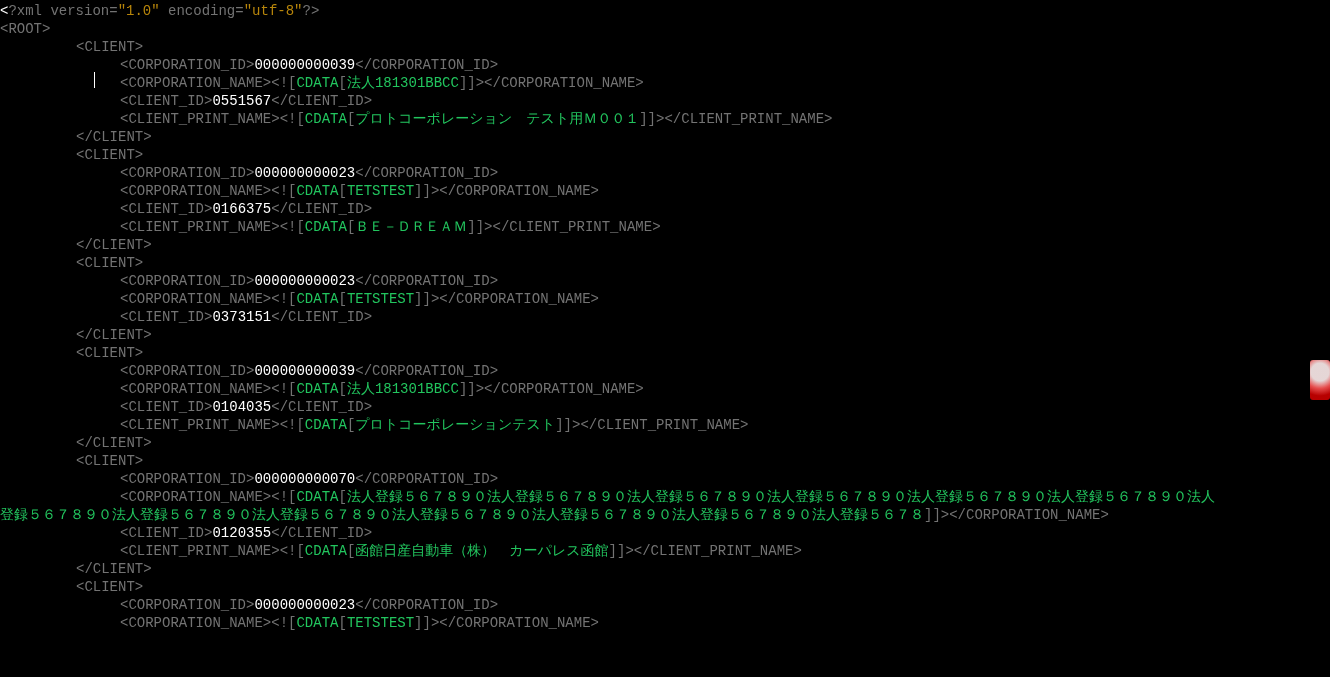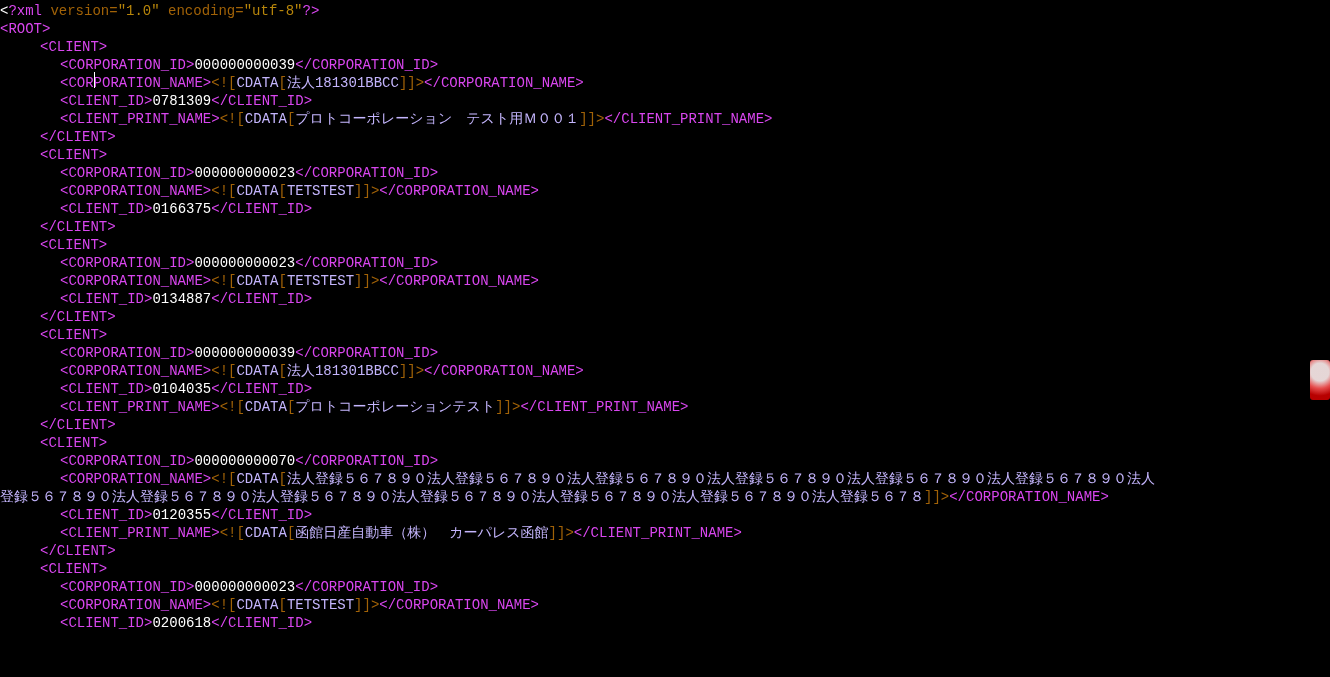--- a/index.html
+++ b/index.html
@@ -10,37 +10,37 @@
     line-height: 18px;
     margin: 0;
     padding: 0;
     white-space: nowrap;
     overflow-x: hidden;
   }
   .editor {
     padding-top: 2px;
     position: relative;
   }
-  .s-cyan { color: #d946ef; }
-  .s-green { color: #a16207; margin-top: 20px; }
-  .s-red { color: #c4b5fd; }
+  .s-cyan { color: #737373; }
+  .s-green { color: #737373; margin-top: 20px; }
+  .s-red { color: #22c55e; }
   .s-white { color: #ffffff; }
   .s-darkyellow { color: #b8860b; }
   .cursor {
     position: absolute;
     top: 72px;
     left: 94px;
     width: 1px;
     height: 16px;
     border-left: 1px solid #ffffff;
   }
   .lines span { white-space: pre; }
   .line { display: block; }
-  .i1 { padding-left: 40px; }
-  .i2 { padding-left: 60px; }
+  .i1 { padding-left: 76px; }
+  .i2 { padding-left: 120px; }
   .scroll-icon {
     position: absolute;
     right: 0;
     top: 360px;
     width: 20px;
     height: 40px;
     background: radial-gradient(circle at 50% 30%, #ffeeee 30%, #ff5555 55%, #cc0000 80%);
     border-radius: 3px;
     opacity: 0.9;
   }
@@ -53,50 +53,50 @@
 <div class="scroll-icon"></div>
 <div class="lines">
 
 <span class="line"><span class="s-white">&lt;</span><span class="s-cyan">?xml</span><span class="s-green"> version=</span><span class="s-darkyellow">"1.0"</span><span class="s-green"> encoding=</span><span class="s-darkyellow">"utf-8"</span><span class="s-cyan">?&gt;</span></span>
 
 <span class="line"><span class="s-cyan">&lt;ROOT&gt;</span></span>
 
 <span class="line i1"><span class="s-cyan">&lt;CLIENT&gt;</span></span>
 <span class="line i2"><span class="s-cyan">&lt;CORPORATION_ID&gt;</span><span class="s-white">000000000039</span><span class="s-cyan">&lt;/CORPORATION_ID&gt;</span></span>
 <span class="line i2"><span class="s-cyan">&lt;CORPORATION_NAME&gt;</span><span class="s-green">&lt;![</span><span class="s-red">CDATA</span><span class="s-green">[</span><span class="s-red">法人181301BBCC</span><span class="s-green">]]&gt;</span><span class="s-cyan">&lt;/CORPORATION_NAME&gt;</span></span>
-<span class="line i2"><span class="s-cyan">&lt;CLIENT_ID&gt;</span><span class="s-white">0781309</span><span class="s-cyan">&lt;/CLIENT_ID&gt;</span></span>
+<span class="line i2"><span class="s-cyan">&lt;CLIENT_ID&gt;</span><span class="s-white">0551567</span><span class="s-cyan">&lt;/CLIENT_ID&gt;</span></span>
 <span class="line i2"><span class="s-cyan">&lt;CLIENT_PRINT_NAME&gt;</span><span class="s-green">&lt;![</span><span class="s-red">CDATA</span><span class="s-green">[</span><span class="s-red">プロトコーポレーション　テスト用Ｍ００１</span><span class="s-green">]]&gt;</span><span class="s-cyan">&lt;/CLIENT_PRINT_NAME&gt;</span></span>
 <span class="line i1"><span class="s-cyan">&lt;/CLIENT&gt;</span></span>
 
 <span class="line i1"><span class="s-cyan">&lt;CLIENT&gt;</span></span>
 <span class="line i2"><span class="s-cyan">&lt;CORPORATION_ID&gt;</span><span class="s-white">000000000023</span><span class="s-cyan">&lt;/CORPORATION_ID&gt;</span></span>
 <span class="line i2"><span class="s-cyan">&lt;CORPORATION_NAME&gt;</span><span class="s-green">&lt;![</span><span class="s-red">CDATA</span><span class="s-green">[</span><span class="s-red">TETSTEST</span><span class="s-green">]]&gt;</span><span class="s-cyan">&lt;/CORPORATION_NAME&gt;</span></span>
 <span class="line i2"><span class="s-cyan">&lt;CLIENT_ID&gt;</span><span class="s-white">0166375</span><span class="s-cyan">&lt;/CLIENT_ID&gt;</span></span>
+<span class="line i2"><span class="s-cyan">&lt;CLIENT_PRINT_NAME&gt;</span><span class="s-green">&lt;![</span><span class="s-red">CDATA</span><span class="s-green">[</span><span class="s-red">ＢＥ－ＤＲＥＡＭ</span><span class="s-green">]]&gt;</span><span class="s-cyan">&lt;/CLIENT_PRINT_NAME&gt;</span></span>
 <span class="line i1"><span class="s-cyan">&lt;/CLIENT&gt;</span></span>
 
 <span class="line i1"><span class="s-cyan">&lt;CLIENT&gt;</span></span>
 <span class="line i2"><span class="s-cyan">&lt;CORPORATION_ID&gt;</span><span class="s-white">000000000023</span><span class="s-cyan">&lt;/CORPORATION_ID&gt;</span></span>
 <span class="line i2"><span class="s-cyan">&lt;CORPORATION_NAME&gt;</span><span class="s-green">&lt;![</span><span class="s-red">CDATA</span><span class="s-green">[</span><span class="s-red">TETSTEST</span><span class="s-green">]]&gt;</span><span class="s-cyan">&lt;/CORPORATION_NAME&gt;</span></span>
-<span class="line i2"><span class="s-cyan">&lt;CLIENT_ID&gt;</span><span class="s-white">0134887</span><span class="s-cyan">&lt;/CLIENT_ID&gt;</span></span>
+<span class="line i2"><span class="s-cyan">&lt;CLIENT_ID&gt;</span><span class="s-white">0373151</span><span class="s-cyan">&lt;/CLIENT_ID&gt;</span></span>
 <span class="line i1"><span class="s-cyan">&lt;/CLIENT&gt;</span></span>
 
 <span class="line i1"><span class="s-cyan">&lt;CLIENT&gt;</span></span>
 <span class="line i2"><span class="s-cyan">&lt;CORPORATION_ID&gt;</span><span class="s-white">000000000039</span><span class="s-cyan">&lt;/CORPORATION_ID&gt;</span></span>
 <span class="line i2"><span class="s-cyan">&lt;CORPORATION_NAME&gt;</span><span class="s-green">&lt;![</span><span class="s-red">CDATA</span><span class="s-green">[</span><span class="s-red">法人181301BBCC</span><span class="s-green">]]&gt;</span><span class="s-cyan">&lt;/CORPORATION_NAME&gt;</span></span>
 <span class="line i2"><span class="s-cyan">&lt;CLIENT_ID&gt;</span><span class="s-white">0104035</span><span class="s-cyan">&lt;/CLIENT_ID&gt;</span></span>
 <span class="line i2"><span class="s-cyan">&lt;CLIENT_PRINT_NAME&gt;</span><span class="s-green">&lt;![</span><span class="s-red">CDATA</span><span class="s-green">[</span><span class="s-red">プロトコーポレーションテスト</span><span class="s-green">]]&gt;</span><span class="s-cyan">&lt;/CLIENT_PRINT_NAME&gt;</span></span>
 <span class="line i1"><span class="s-cyan">&lt;/CLIENT&gt;</span></span>
 
 <span class="line i1"><span class="s-cyan">&lt;CLIENT&gt;</span></span>
 <span class="line i2"><span class="s-cyan">&lt;CORPORATION_ID&gt;</span><span class="s-white">000000000070</span><span class="s-cyan">&lt;/CORPORATION_ID&gt;</span></span>
 <span class="line i2"><span class="s-cyan">&lt;CORPORATION_NAME&gt;</span><span class="s-green">&lt;![</span><span class="s-red">CDATA</span><span class="s-green">[</span><span class="s-red">法人登録５６７８９０法人登録５６７８９０法人登録５６７８９０法人登録５６７８９０法人登録５６７８９０法人登録５６７８９０法人</span></span>
 <span class="line"><span class="s-red">登録５６７８９０法人登録５６７８９０法人登録５６７８９０法人登録５６７８９０法人登録５６７８９０法人登録５６７８９０法人登録５６７８</span><span class="s-green">]]&gt;</span><span class="s-cyan">&lt;/CORPORATION_NAME&gt;</span></span>
 <span class="line i2"><span class="s-cyan">&lt;CLIENT_ID&gt;</span><span class="s-white">0120355</span><span class="s-cyan">&lt;/CLIENT_ID&gt;</span></span>
 <span class="line i2"><span class="s-cyan">&lt;CLIENT_PRINT_NAME&gt;</span><span class="s-green">&lt;![</span><span class="s-red">CDATA</span><span class="s-green">[</span><span class="s-red">函館日産自動車（株）　カーパレス函館</span><span class="s-green">]]&gt;</span><span class="s-cyan">&lt;/CLIENT_PRINT_NAME&gt;</span></span>
 <span class="line i1"><span class="s-cyan">&lt;/CLIENT&gt;</span></span>
 
 <span class="line i1"><span class="s-cyan">&lt;CLIENT&gt;</span></span>
 <span class="line i2"><span class="s-cyan">&lt;CORPORATION_ID&gt;</span><span class="s-white">000000000023</span><span class="s-cyan">&lt;/CORPORATION_ID&gt;</span></span>
 <span class="line i2"><span class="s-cyan">&lt;CORPORATION_NAME&gt;</span><span class="s-green">&lt;![</span><span class="s-red">CDATA</span><span class="s-green">[</span><span class="s-red">TETSTEST</span><span class="s-green">]]&gt;</span><span class="s-cyan">&lt;/CORPORATION_NAME&gt;</span></span>
-<span class="line i2"><span class="s-cyan">&lt;CLIENT_ID&gt;</span><span class="s-white">0200618</span><span class="s-cyan">&lt;/CLIENT_ID&gt;</span></span>
 
 </div>
 </div>
 
 </body></html>

